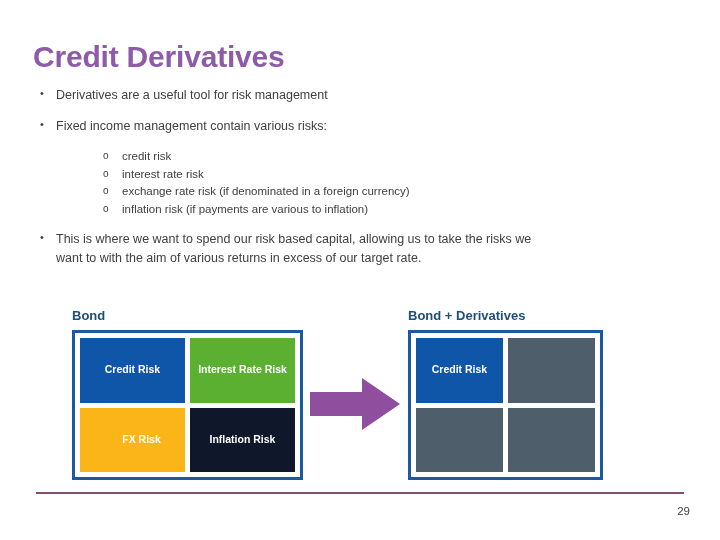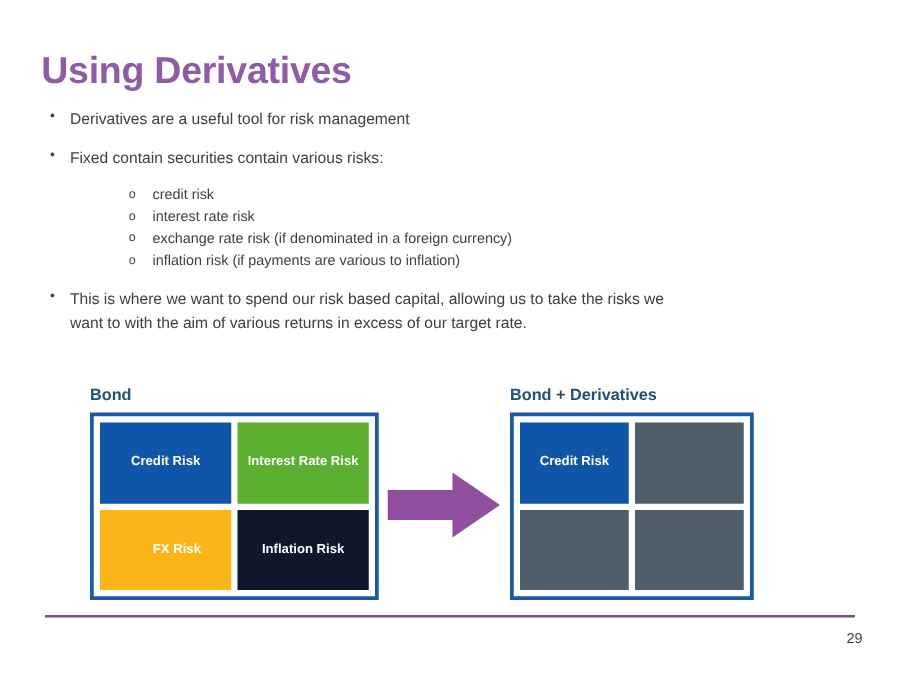--- a/index.html
+++ b/index.html
@@ -167,32 +167,32 @@
     top: 505px;
     font-size: 11.5px;
     color: #3d3d3d;
   }
 </style>
 </head>
 <body>
 
 <div class="slide">
 
-  <div class="slide-title" style="color: rgb(142, 91, 166);">Using Derivatives</div>
+  <div class="slide-title" style="color: rgb(142, 91, 166);">Credit Derivatives</div>
 
   <div class="body-area">
 
     <div class="bullet-row">
       <span class="bullet-mark">•</span>
       <span class="bullet-text">Derivatives are a useful tool for risk management</span>
     </div>
 
     <div class="bullet-row">
       <span class="bullet-mark">•</span>
-      <span class="bullet-text">Fixed contain securities contain various risks:</span>
+      <span class="bullet-text">Fixed income management contain various risks:</span>
     </div>
 
     <div class="sub-list">
       <div class="sub-row">
         <span class="sub-mark">o</span>
         <span class="sub-text">credit risk</span>
       </div>
       <div class="sub-row">
         <span class="sub-mark">o</span>
         <span class="sub-text">interest rate risk</span>

